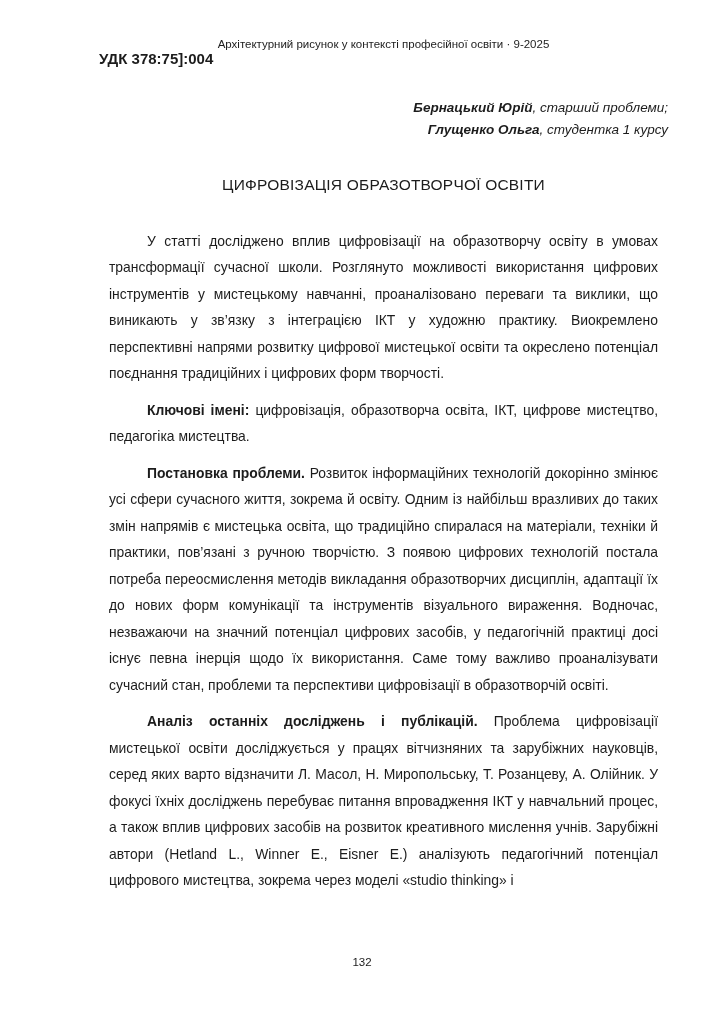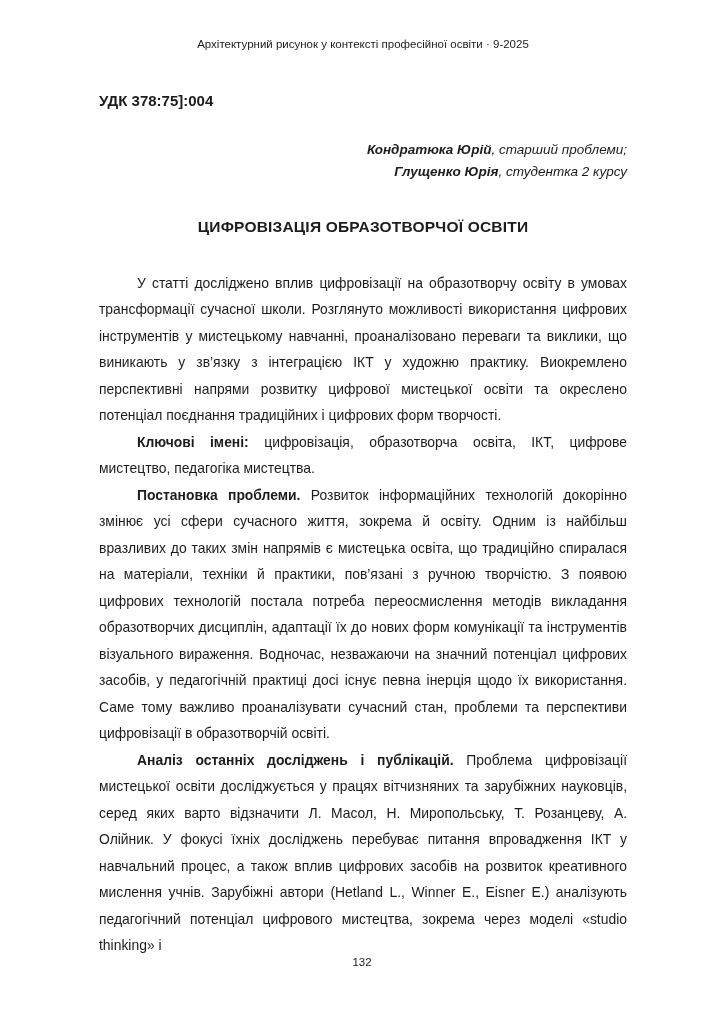--- a/index.html
+++ b/index.html
@@ -11,59 +11,58 @@
     width: 724px;
     height: 1024px;
     font-family: "Liberation Sans", sans-serif;
     color: #1c1c1c;
   }
   .page {
     position: relative;
     width: 724px;
     height: 1024px;
     box-sizing: border-box;
-    padding: 38px 97px 0 99px;
+    padding: 38px 56px 0 99px;
     background: #ffffff;
     overflow: hidden;
   }
   .running-header {
     text-align: center;
     font-size: 11.5px;
     color: #1c1c1c;
   }
   .udc {
-    margin-top: 42px;
     font-weight: bold;
     font-size: 15px;
   }
   .authors {
     margin-top: 30px;
     text-align: right;
     font-style: italic;
     font-size: 13.5px;
     line-height: 1.65;
   }
   .authors .name {
     font-weight: bold;
   }
   .article-title {
     margin-top: 34px;
     text-align: center;
-    font-weight: bold;
+    font-weight: normal;
     font-size: 15.5px;
     letter-spacing: 0.2px;
   }
   .bodytext {
     margin-top: 34px;
     font-size: 13.9px;
     line-height: 26.5px;
     text-align: justify;
   }
   .para {
-    margin: 0;
+    margin: 10px;
     text-indent: 38px;
   }
   .lead {
     font-weight: bold;
   }
   .pagenum {
     position: absolute;
     left: 0;
     right: 0;
     bottom: 56px;
@@ -74,22 +73,22 @@
 </head>
 <body>
 
 <div class="page">
 
   <div class="running-header">Архітектурний рисунок у контексті професійної освіти · 9-2025</div>
 
   <div class="udc">УДК 378:75]:004</div>
 
   <div class="authors">
-    <div><span class="name">Кондратюка Юрій</span><span>, старший проблеми;</span></div>
-    <div><span class="name">Глущенко Юрія</span><span>, студентка 2 курсу</span></div>
+    <div><span class="name">Бернацький Юрій</span><span>, старший проблеми;</span></div>
+    <div><span class="name">Глущенко Ольга</span><span>, студентка 1 курсу</span></div>
   </div>
 
   <div class="article-title">ЦИФРОВІЗАЦІЯ ОБРАЗОТВОРЧОЇ ОСВІТИ</div>
 
   <div class="bodytext">
 
     <p class="para">У статті досліджено вплив цифровізації на образотворчу освіту в умовах трансформації сучасної школи. Розглянуто можливості використання цифрових інструментів у мистецькому навчанні, проаналізовано переваги та виклики, що виникають у зв’язку з інтеграцією ІКТ у художню практику. Виокремлено перспективні напрями розвитку цифрової мистецької освіти та окреслено потенціал поєднання традиційних і цифрових форм творчості.</p>
 
     <p class="para"><span class="lead">Ключові імені:</span><span> цифровізація, образотворча освіта, ІКТ, цифрове мистецтво, педагогіка мистецтва.</span></p>
 

